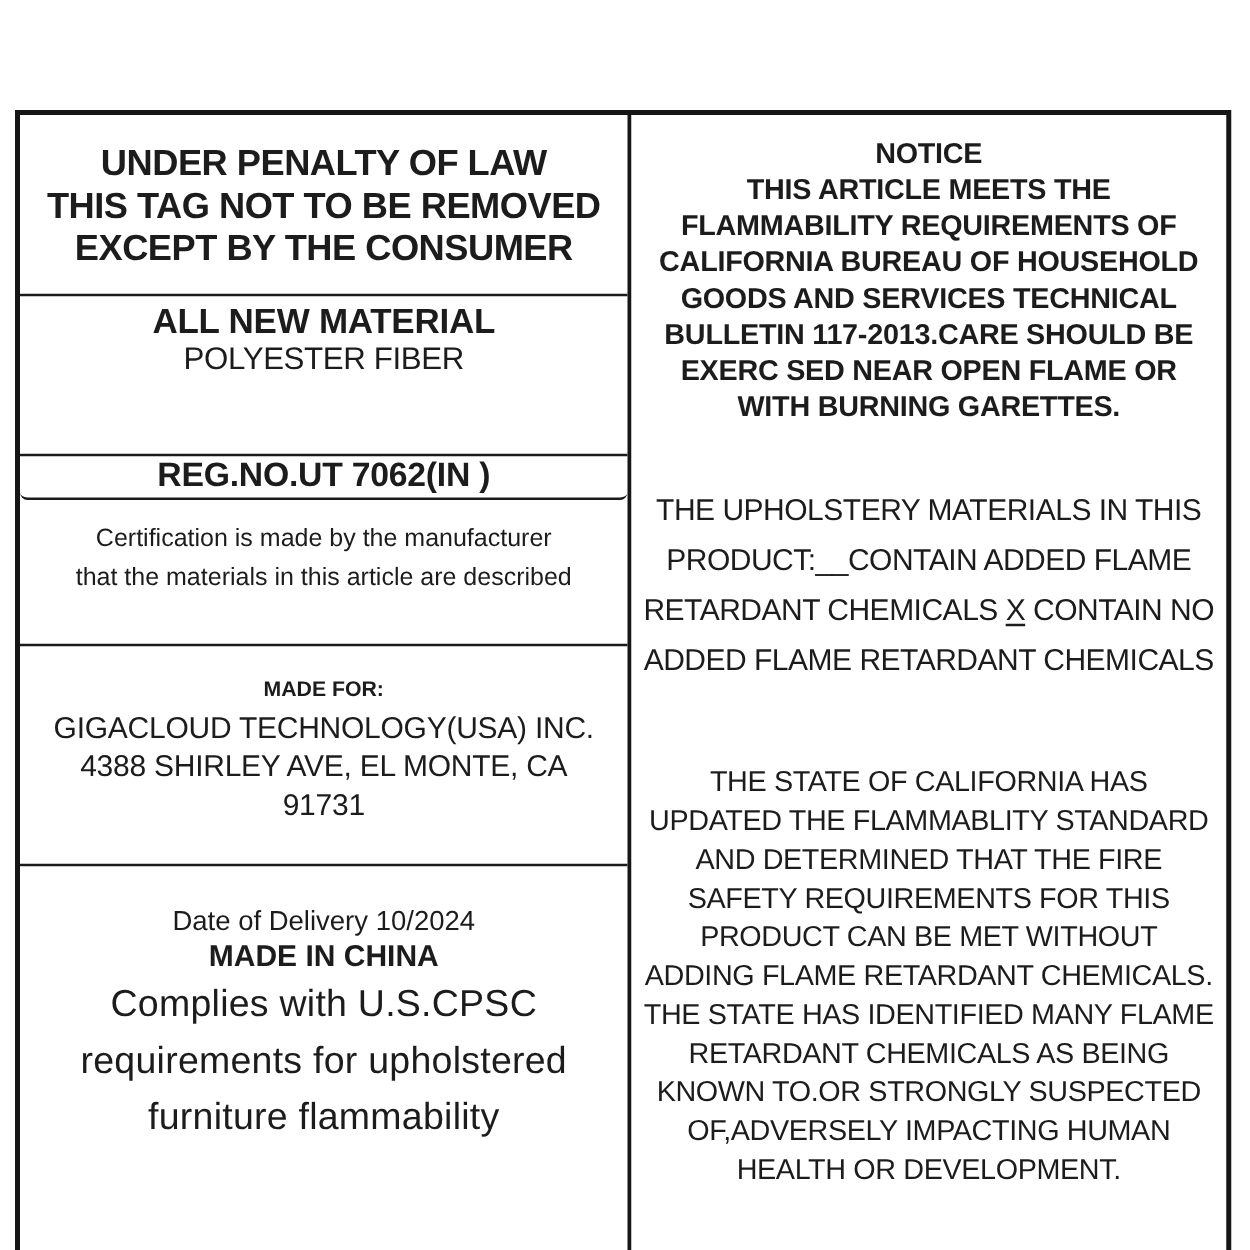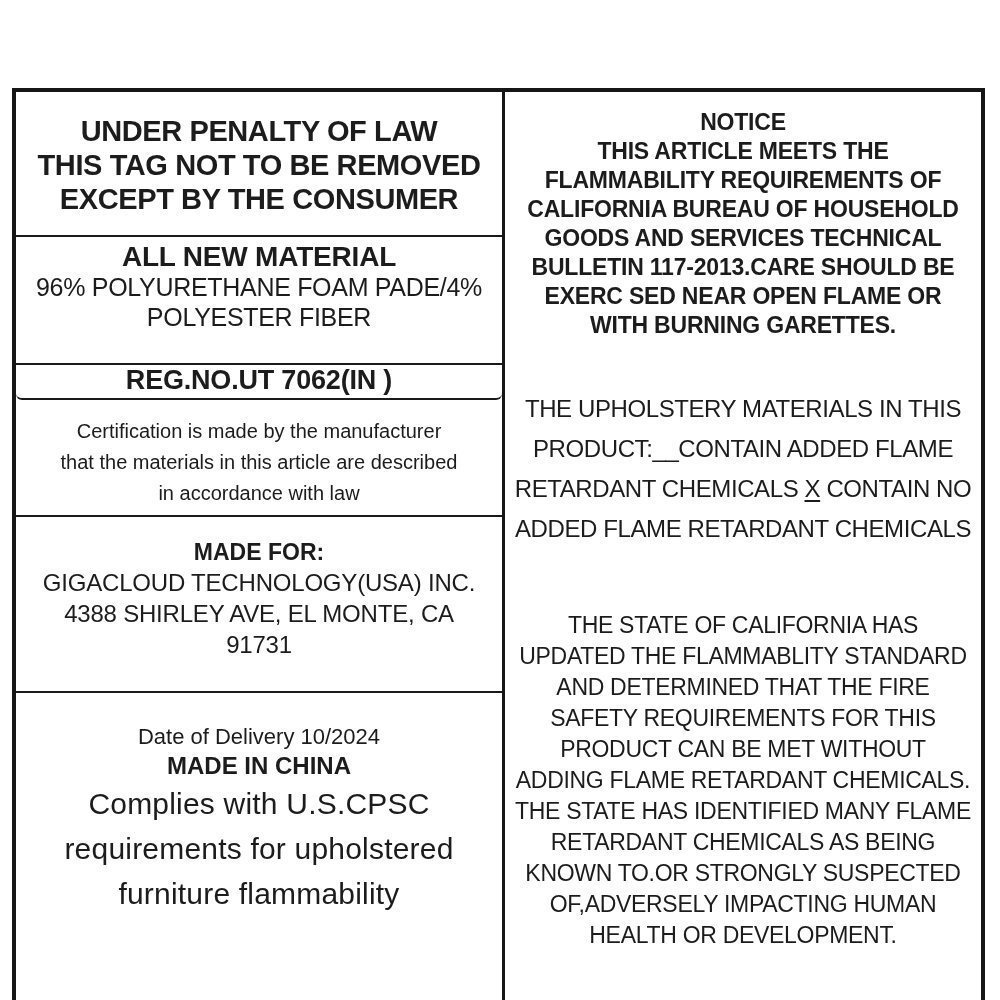--- a/index.html
+++ b/index.html
@@ -42,21 +42,21 @@
   }
   .sec-material .mat-line { font-size: 25px; line-height: 30px; letter-spacing: -0.3px; }
 
   .sec-reg { height: 35px; border-radius: 6px; }
   .sec-reg div { font-weight: bold; font-size: 27px; line-height: 31px; letter-spacing: -0.2px; }
 
   .sec-cert { height: 117px; padding-top: 16px; }
   .sec-cert div { font-size: 20px; line-height: 31px; }
 
   .sec-madefor { height: 176px; padding-top: 20px; }
-  .sec-madefor .mf-title { font-weight: bold; font-size: 23px; line-height: 30px; }
+  .sec-madefor .mf-title { font-weight: bold; font-size: 17px; line-height: 30px; }
   .sec-madefor .mf-line { font-size: 24px; line-height: 31px; letter-spacing: -0.2px; }
 
   .sec-bottom { flex: 1; padding-top: 30px; }
   .sec-bottom .date-line { font-size: 22px; line-height: 28px; }
   .sec-bottom .origin-line { font-weight: bold; font-size: 24px; line-height: 30px; }
   .sec-bottom .comply-line { font-size: 30px; line-height: 45px; letter-spacing: 0.2px; }
 
   .col-right { text-align: center; }
   .notice-block div {
     font-weight: bold; font-size: 23px; line-height: 29px; letter-spacing: -0.2px;
@@ -75,32 +75,30 @@
   <div class="col-left">
 
     <div class="sec sec-penalty">
       <div>UNDER PENALTY OF LAW</div>
       <div>THIS TAG NOT TO BE REMOVED</div>
       <div>EXCEPT BY THE CONSUMER</div>
     </div>
 
     <div class="sec sec-material">
       <div class="mat-title">ALL NEW MATERIAL</div>
-      <div class="mat-line">96% POLYURETHANE FOAM PADE/4%</div>
       <div class="mat-line">POLYESTER FIBER</div>
     </div>
 
     <div class="sec sec-reg">
       <div>REG.NO.UT 7062(IN )</div>
     </div>
 
     <div class="sec sec-cert">
       <div>Certification is made by the manufacturer</div>
       <div>that the materials in this article are described</div>
-      <div>in accordance with law</div>
     </div>
 
     <div class="sec sec-madefor">
       <div class="mf-title">MADE FOR:</div>
       <div class="mf-line">GIGACLOUD TECHNOLOGY(USA) INC.</div>
       <div class="mf-line">4388 SHIRLEY AVE, EL MONTE, CA</div>
       <div class="mf-line">91731</div>
     </div>
 
     <div class="sec sec-bottom">

